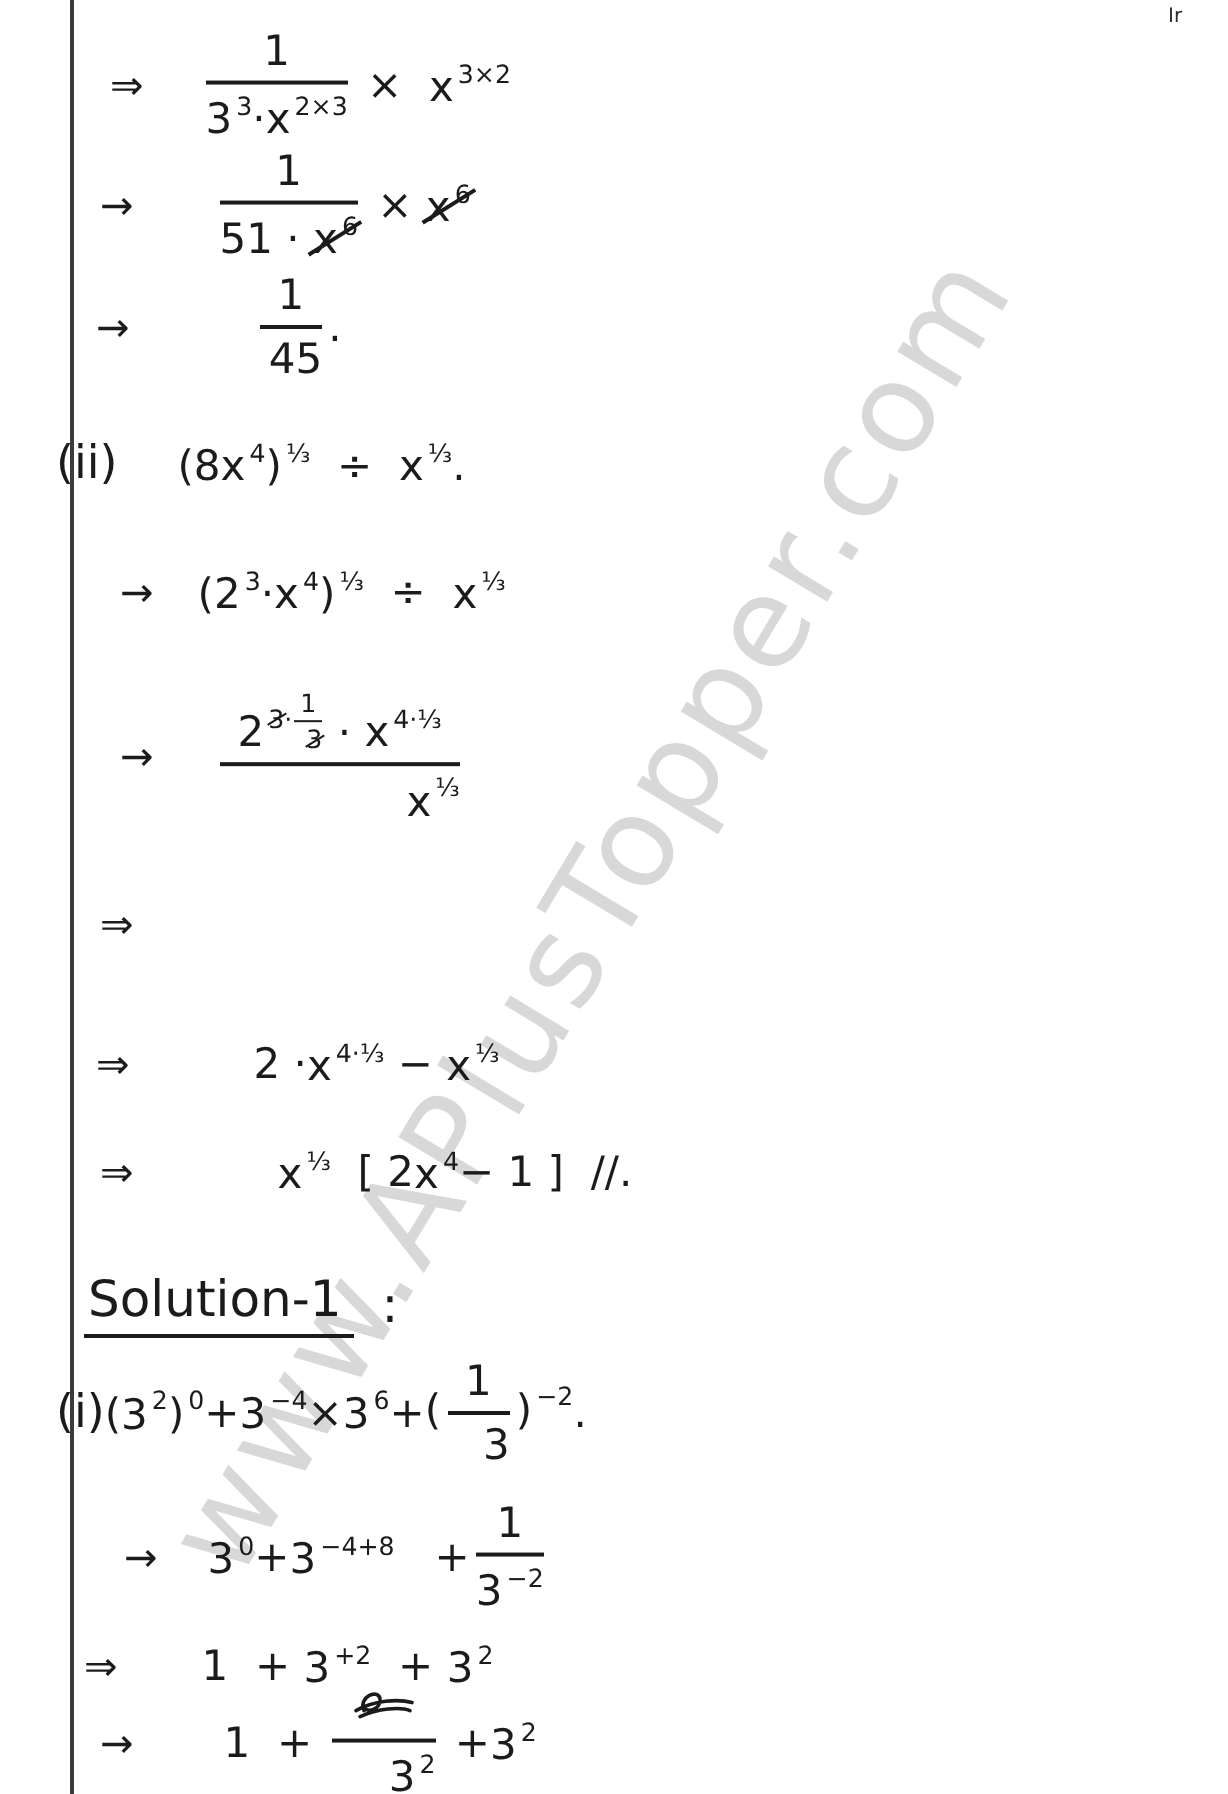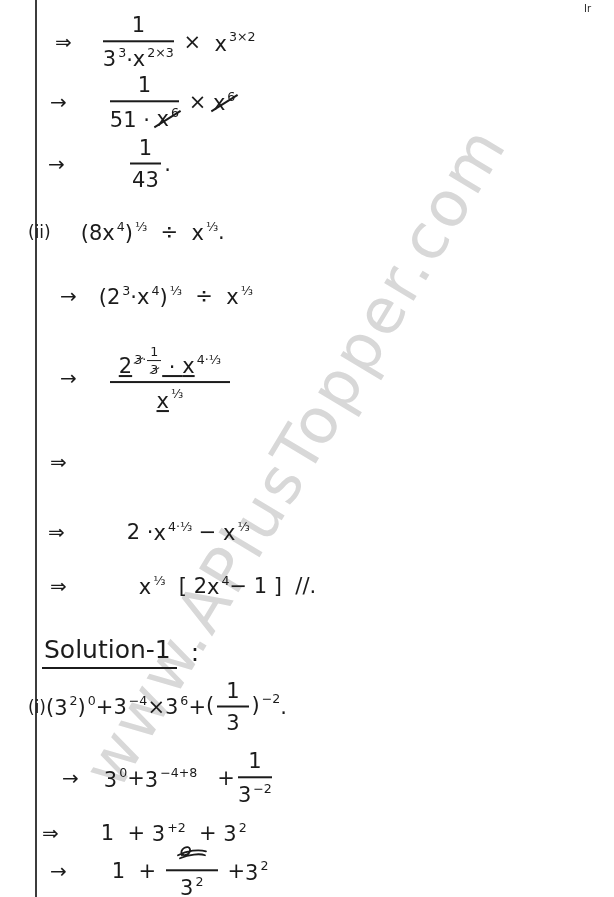--- a/index.html
+++ b/index.html
@@ -14,27 +14,27 @@
     white-space:nowrap;user-select:none;
   }
   .corner-mark{position:absolute;left:584px;top:3px;font-size:10px;color:#2e2e2e;}
 
   .lines{position:absolute;inset:0;}
   .line{
     position:absolute;display:flex;align-items:center;white-space:nowrap;
     transform:translateY(-50%);font-size:21px;
   }
   .marker{font-size:20px;}
-  .marker.label{font-size:17px;}
+  .marker.label{font-size:23px;}
   .expr{display:inline-flex;align-items:center;}
 
   
   .frac{display:inline-block;vertical-align:middle;text-align:center;margin:0 3px;}
   .frac .num{display:block;border-bottom:2px solid #1b1b1b;padding:1px 9px 3px;}
-  .frac .den{display:block;padding-top:3px;}
+  .frac .den{display:block;padding-top:3px;text-align:right;}
   
   .sup{display:inline-block;font-size:.6em;vertical-align:.75em;margin-left:2px;}
   .sup .frac{margin:0 1px;}
   .sup .frac .num{border-bottom-width:1.5px;padding:0 3px 1px;}
   .sup .frac .den{padding-top:1px;}
   
   .cancel{position:relative;display:inline-block;}
   .cancel::after{
     content:"";position:absolute;left:-18%;top:50%;width:136%;
     border-top:2px solid #1b1b1b;transform:rotate(-32deg);
@@ -44,23 +44,23 @@
 
   
   .line-heading{font-size:25px;}
   .heading-text{border-bottom:2px solid #1b1b1b;padding:0 6px 3px 2px;}
   .heading-colon{margin-left:14px;}
 
   
   .line:nth-child(1){top:42px;left:55px;}   .line:nth-child(1) .expr{margin-left:28px;}
   .line:nth-child(2){top:102px;left:50px;}  .line:nth-child(2) .expr{margin-left:40px;}
   .line:nth-child(3){top:163px;left:48px;}  .line:nth-child(3) .expr{margin-left:62px;}
-  .line:nth-child(4){top:232px;left:28px;}  .line:nth-child(4) .expr{margin-left:30px;}
+  .line:nth-child(4){top:232px;left:28px;}  .line:nth-child(4) .expr{margin-left:30px;align-items:flex-end;}
   .line:nth-child(5){top:296px;left:60px;}  .line:nth-child(5) .expr{margin-left:22px;}
-  .line:nth-child(6){top:378px;left:60px;}  .line:nth-child(6) .expr{margin-left:30px;text-decoration:underline;}
+  .line:nth-child(6){top:378px;left:60px;}  .line:nth-child(6) .expr{margin-left:30px;}
   .line:nth-child(7){top:462px;left:50px;}  .line:nth-child(7) .expr{margin-left:58px;}
   .line:nth-child(8){top:532px;left:48px;}  .line:nth-child(8) .expr{margin-left:62px;}
   .line:nth-child(9){top:586px;left:50px;}  .line:nth-child(9) .expr{margin-left:72px;}
   .line:nth-child(10){top:652px;left:42px;}
   .line:nth-child(11){top:706px;left:28px;} .line:nth-child(11) .expr{}
   .line:nth-child(12){top:778px;left:62px;} .line:nth-child(12) .expr{margin-left:25px;}
   .line:nth-child(13){top:833px;left:42px;} .line:nth-child(13) .expr{margin-left:42px;}
   .line:nth-child(14){top:871px;left:50px;} .line:nth-child(14) .expr{margin-left:45px;}
 </style>
 </head>
@@ -91,21 +91,21 @@
           </span>
           <span class="t">&nbsp;×&nbsp;</span>
           <span class="cancel"><span class="supw"><span class="t">x</span><span class="sup"><span class="t">6</span></span></span></span>
         </span>
       </div>
       <div class="line">
         <span class="marker">→</span>
         <span class="expr">
           <span class="frac">
             <span class="num"><span class="t">1</span></span>
-            <span class="den"><span class="t">43</span></span>
+            <span class="den"><span class="t">45</span></span>
           </span>
           <span class="t"> .</span>
         </span>
       </div>
       <div class="line">
         <span class="marker label">(ii)</span>
         <span class="expr">
           <span class="supw"><span class="t">(8</span><span class="supw"><span class="t">x</span><span class="sup"><span class="t">4</span></span></span><span class="t">)</span><span class="sup"><span class="t">⅓</span></span></span>
           <span class="t">&nbsp;&nbsp;÷&nbsp;&nbsp;</span>
           <span class="supw"><span class="t">x</span><span class="sup"><span class="t">⅓</span></span></span>

